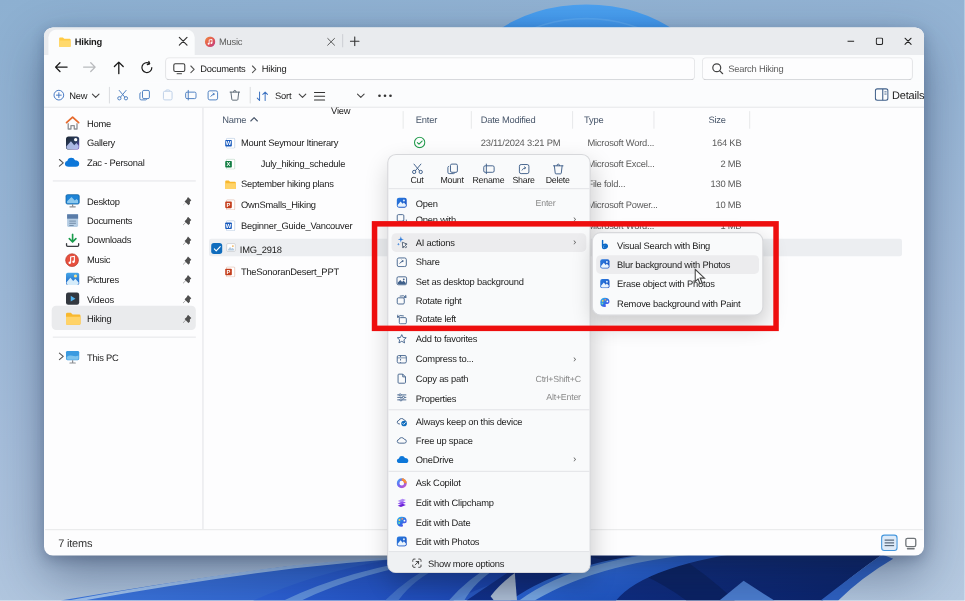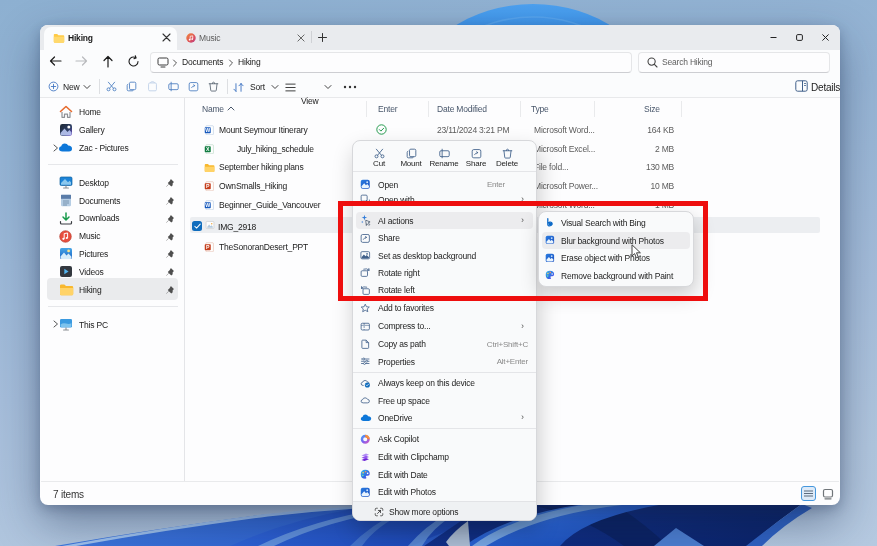--- a/index.html
+++ b/index.html
@@ -256,21 +256,21 @@
       <circle cx="9.8" cy="4" r="1.5" fill="#fff"></circle>
     </svg>
 <div class="abs t95" style="left:79px;top:125px">Gallery</div>
 
 <svg class="abs" style="left:52px;top:144px" width="7" height="8" viewBox="0 0 7 8">
       <path d="M2,1 L5.5,4 L2,7" stroke="#555" stroke-width="1" fill="none" stroke-linecap="round" stroke-linejoin="round"></path>
     </svg>
 <svg class="abs" style="left:58px;top:142px" width="15" height="11" viewBox="0 0 15 11">
       <path d="M4.5,9.5 Q1,9.5 1,6.8 Q1,4.5 3.3,4.2 Q3.8,1.5 6.8,1.5 Q9.3,1.5 10.2,3.6 Q14,3.8 14,6.8 Q14,9.5 11,9.5 Z" fill="#0d77d9"></path>
     </svg>
-<div class="abs t95" style="left:79px;top:142.5px">Zac - Pictures</div>
+<div class="abs t95" style="left:79px;top:142.5px">Zac - Personal</div>
 <div class="hline" style="left:48px;top:164px;width:130px"></div>
 
 <svg class="abs" style="left:59px;top:176px" width="14" height="13" viewBox="0 0 14 13">
       <rect x="1" y="1" width="12" height="8.5" rx="1.3" fill="#1d84d8"></rect>
       <rect x="1" y="1" width="12" height="8.5" rx="1.3" fill="none" stroke="#11619f" stroke-width=".7"></rect>
       <path d="M2,7 L6,3 L9,6.2 L10.5,4.8 L12,6.3 L12,8.7 L2,8.7 Z" fill="#9fd4f2" opacity=".85"></path>
       <path d="M4.6,12 L9.4,12" stroke="#8a8d92" stroke-width="1.1" stroke-linecap="round"></path>
       <path d="M7,9.6 L7,12" stroke="#8a8d92" stroke-width="1.1"></path>
     </svg>
 <div class="abs t95" style="left:79px;top:177.5px">Desktop</div>

